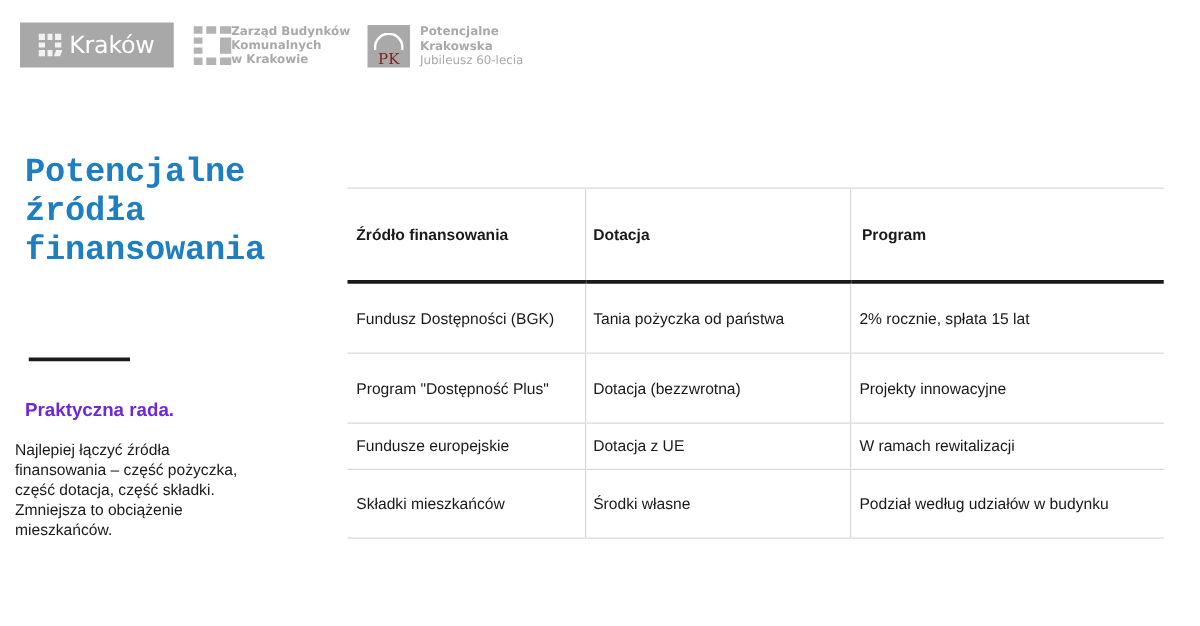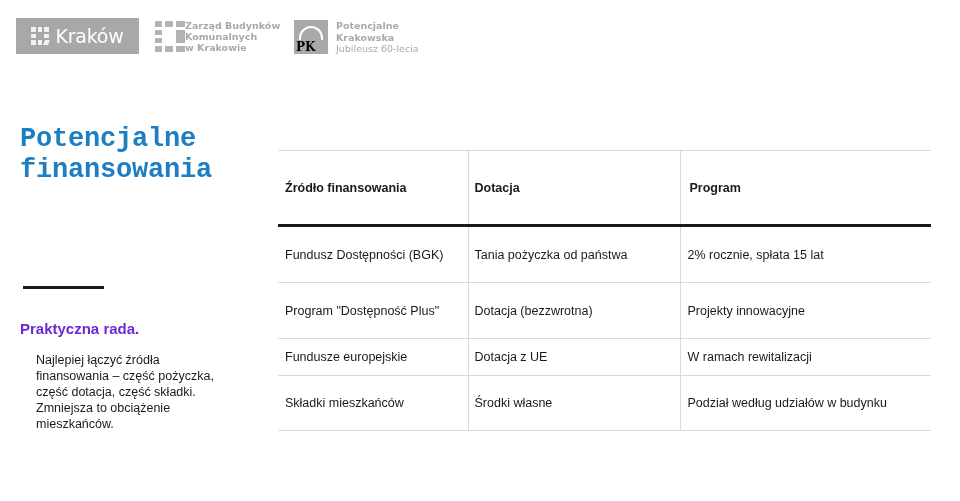--- a/index.html
+++ b/index.html
@@ -16,32 +16,32 @@
   .logo-krakow .name { color: #ffffff; font-size: 19px; font-family: "DejaVu Sans", sans-serif; letter-spacing: -0.2px; }
 
   .logo-zbk { position: absolute; left: 155px; top: 20px; display: flex; align-items: center; gap: 0; }
   .logo-zbk .mark { width: 30px; height: 31px; position: relative; }
   .logo-zbk .mark i { position: absolute; background: #b3b3b3; }
   .logo-zbk .txt { color: #a9a9a9; font-size: 9.5px; line-height: 11px; font-weight: bold; font-family: "DejaVu Sans", sans-serif; }
 
   .logo-pk { position: absolute; left: 294px; top: 20px; display: flex; align-items: center; gap: 8px; }
   .logo-pk .mark { width: 34px; height: 34px; background: #a9a9a9; position: relative; }
   .logo-pk .mark .arch { position: absolute; left: 5px; top: 6px; width: 24px; height: 14px; border: 2px solid #fff; border-bottom: none; border-radius: 12px 12px 0 0; }
-  .logo-pk .mark .pk { position: absolute; left: 2px; bottom: 1px; width: 30px; color: #000000; font-family: "DejaVu Serif", serif; font-weight: bold; font-size: 12px; line-height: 12px; }
+  .logo-pk .mark .pk { position: absolute; left: 2px; bottom: 1px; width: 30px; text-align: center; color: #7f1d1d; font-family: "DejaVu Serif", serif; font-weight: normal; font-size: 12px; line-height: 12px; }
   .logo-pk .txt { color: #a9a9a9; font-size: 9.5px; line-height: 11.5px; font-family: "DejaVu Sans", sans-serif; }
   .logo-pk .txt b { font-weight: bold; }
 
   
   .title {
     position: absolute; left: 20px; top: 124px; width: 240px;
     color: #1d7fc1; font-weight: bold; font-size: 27px; line-height: 31px; letter-spacing: -0.2px; font-family: Liberation Mono, monospace;
   }
   .divider { position: absolute; left: 23px; top: 286px; width: 81px; height: 3px; background: #1a1a1a; }
   .tip-heading { position: absolute; left: 20px; top: 320px; color: #6d28d9; font-weight: bold; font-size: 15px; }
-  .tip-body { position: absolute; left: 36px; top: 352px; width: 200px; font-size: 12.5px; line-height: 16px; color: #1a1a1a; }
+  .tip-body { position: absolute; left: 12px; top: 352px; width: 200px; font-size: 12.5px; line-height: 16px; color: #1a1a1a; }
 
   
   .table { position: absolute; left: 278px; top: 150px; width: 653px; border-collapse: collapse; }
   .table th, .table td { text-align: left; vertical-align: middle; font-size: 12.5px; }
   .table thead th { font-weight: bold; height: 75px; border-top: 1px solid #d9d9d9; border-bottom: 3px solid #1a1a1a; }
   .table tbody td { border-bottom: 1px solid #d9d9d9; }
   .table th + th, .table td + td { border-left: 1px solid #d9d9d9; }
   .c1 { width: 190px; padding-left: 7px; }
   .c2 { width: 212px; padding-left: 6px; }
   .c3 { padding-left: 7px; }
@@ -91,20 +91,21 @@
   </span>
   <div class="txt">
     <div><b>Potencjalne</b></div>
     <div><b>Krakowska</b></div>
     <div>Jubileusz 60-lecia</div>
   </div>
 </div>
 
 <h1 class="title">
   <div>Potencjalne</div>
+  <div>źródła</div>
   <div>finansowania</div>
 </h1>
 <div class="divider"></div>
 <h2 class="tip-heading">Praktyczna rada.</h2>
 <p class="tip-body">Najlepiej łączyć źródła finansowania – część pożyczka, część dotacja, część składki. Zmniejsza to obciążenie mieszkańców.</p>
 
 <table class="table">
   <thead>
     <tr>
       <th class="c1">Źródło finansowania</th>

